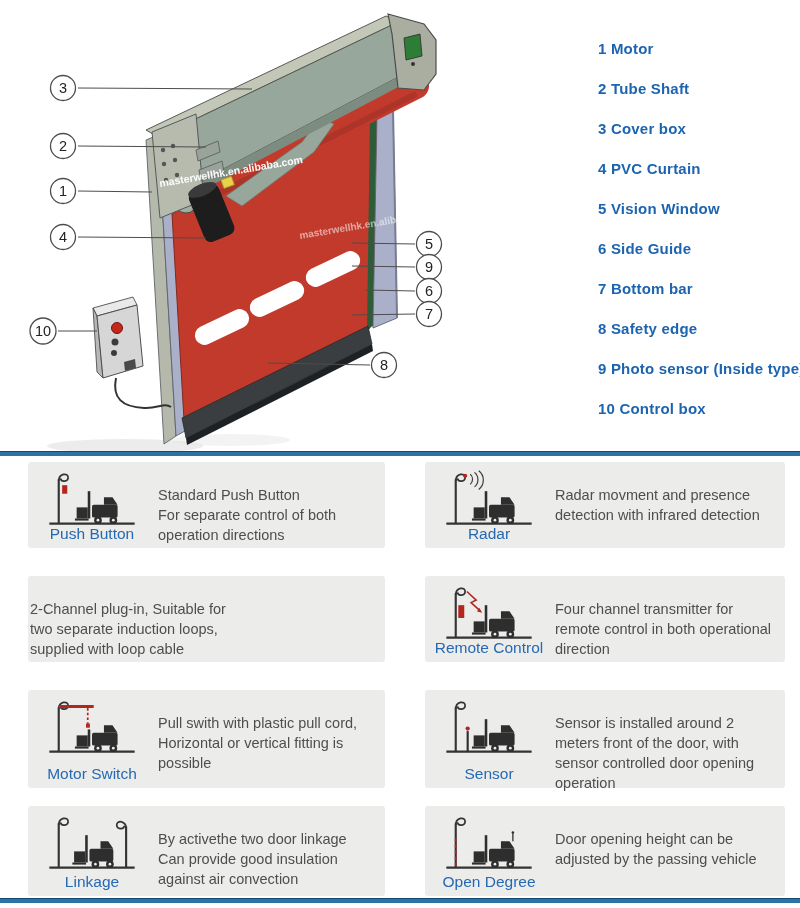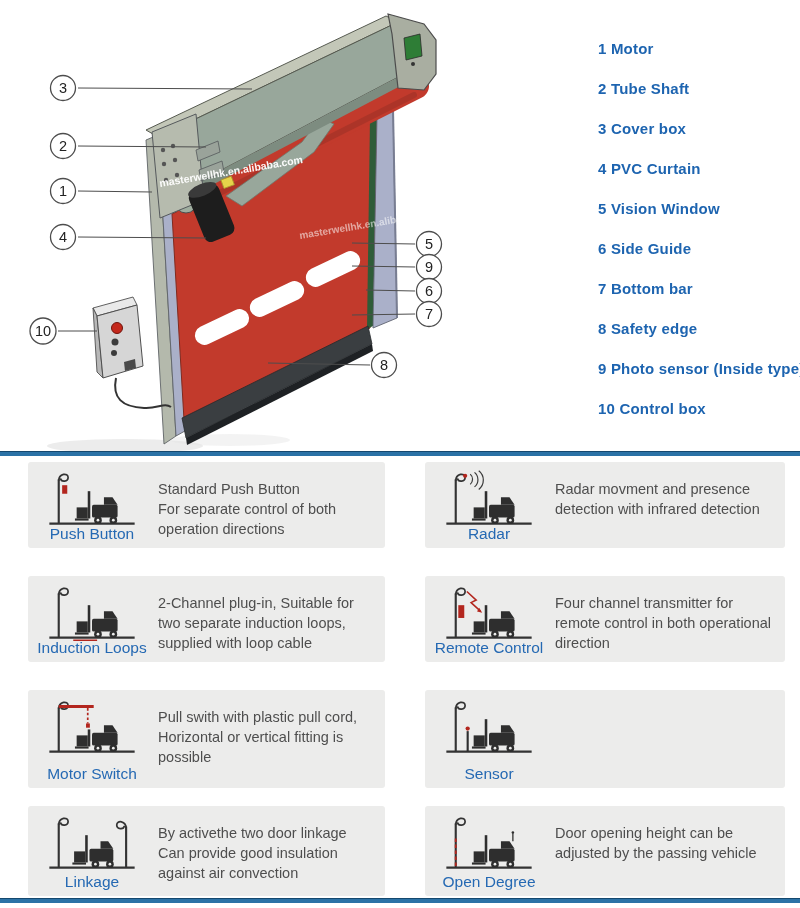--- a/index.html
+++ b/index.html
@@ -24,21 +24,21 @@
     position:absolute;background:#ececeb;border-radius:3px;
     display:flex;align-items:stretch;
   }
   .card-media{width:128px;flex:none;position:relative;text-align:center;}
   .card-media svg{margin-top:7px;}
   .card-label{
     position:absolute;left:0;bottom:5px;width:100%;
     color:#2569b3;font-size:15.5px;
   }
   .card-desc{
-    flex:1;padding:17px 6px 6px 2px;
+    flex:1;padding:23px 6px 6px 2px;
     color:#4e4e4e;font-size:14.5px;line-height:20px;white-space:pre-line;
   }
   .pos-a0{left:28px;top:462px;width:357px;height:86px;}
   .pos-a1{left:425px;top:462px;width:360px;height:86px;}
   .pos-a2{left:28px;top:576px;width:357px;height:86px;}
   .pos-a3{left:425px;top:576px;width:360px;height:86px;}
   .pos-a4{left:28px;top:690px;width:357px;height:98px;}
   .pos-a5{left:425px;top:690px;width:360px;height:98px;}
   .pos-a6{left:28px;top:806px;width:357px;height:90px;}
   .pos-a7{left:425px;top:806px;width:360px;height:90px;}
@@ -254,40 +254,20 @@
           <circle cx="81" cy="60" r="1.6" fill="#ececeb"></circle>
       </g>
     </svg>
     <div class="card-label">Radar</div>
   </div>
   <div class="card-desc">Radar movment and presence
 detection with infrared detection</div>
 </div>
 
 <div class="card pos-a2">
-  <div class="card-media">
-    <svg width="112" height="58" viewBox="0 0 112 68">
-      <path class="icon-base" d="M6,64 H106" stroke-width="2.5" fill="none"></path>
-      <path class="icon-base" d="M17,12 V64" stroke-width="2.5" fill="none"></path>
-      <path class="icon-base" d="M17,14 C17,5 28,4 28,10 C28,15 20,16 19,11" stroke-width="2" fill="none"></path>
-      <path d="M34,68 H62" stroke="#b3261e" stroke-width="3.5"></path>
-      <g fill="#2e2e2e">
-        <rect x="51" y="26" width="3" height="32"></rect>
-        <rect x="56" y="42" width="30" height="15" rx="2"></rect>
-        <path d="M70,42 v-9 h10 l6,9 Z"></path>
-        <rect x="38" y="45" width="13" height="13"></rect>
-        <rect x="36" y="58" width="16" height="2.5"></rect>
-        <circle cx="63" cy="60" r="4.5"></circle>
-          <circle cx="81" cy="60" r="4.5"></circle>
-        <circle cx="63" cy="60" r="1.6" fill="#ececeb"></circle>
-          <circle cx="81" cy="60" r="1.6" fill="#ececeb"></circle>
-      </g>
-    </svg>
-    <div class="card-label">Induction Loops</div>
-  </div>
   <div class="card-desc">2-Channel plug-in, Suitable for
 two separate induction loops,
 supplied with loop cable</div>
 </div>
 
 <div class="card pos-a3">
   <div class="card-media">
     <svg width="112" height="58" viewBox="0 0 112 68">
       <path class="icon-base" d="M6,64 H106" stroke-width="2.5" fill="none"></path>
       <path class="icon-base" d="M17,12 V64" stroke-width="2.5" fill="none"></path>
@@ -357,20 +337,24 @@
         <rect x="38" y="45" width="13" height="13"></rect>
         <rect x="36" y="58" width="16" height="2.5"></rect>
         <circle cx="63" cy="60" r="4.5"></circle>
           <circle cx="81" cy="60" r="4.5"></circle>
         <circle cx="63" cy="60" r="1.6" fill="#ececeb"></circle>
           <circle cx="81" cy="60" r="1.6" fill="#ececeb"></circle>
       </g>
     </svg>
     <div class="card-label">Sensor</div>
   </div>
+  <div class="card-desc">Sensor is installed around 2
+meters front of the door, with
+sensor controlled door opening
+operation</div>
 </div>
 
 <div class="card pos-a6">
   <div class="card-media">
     <svg width="112" height="58" viewBox="0 0 112 68">
       <path class="icon-base" d="M6,64 H106" stroke-width="2.5" fill="none"></path>
       <path class="icon-base" d="M17,12 V64" stroke-width="2.5" fill="none"></path>
       <path class="icon-base" d="M17,14 C17,5 28,4 28,10 C28,15 20,16 19,11" stroke-width="2" fill="none"></path>
       <path class="icon-base" d="M96,16 V64" stroke-width="2.5" fill="none"></path>
       <path class="icon-base" d="M96,18 C96,9 85,8 85,14 C85,19 93,20 94,15" stroke-width="2" fill="none"></path>

